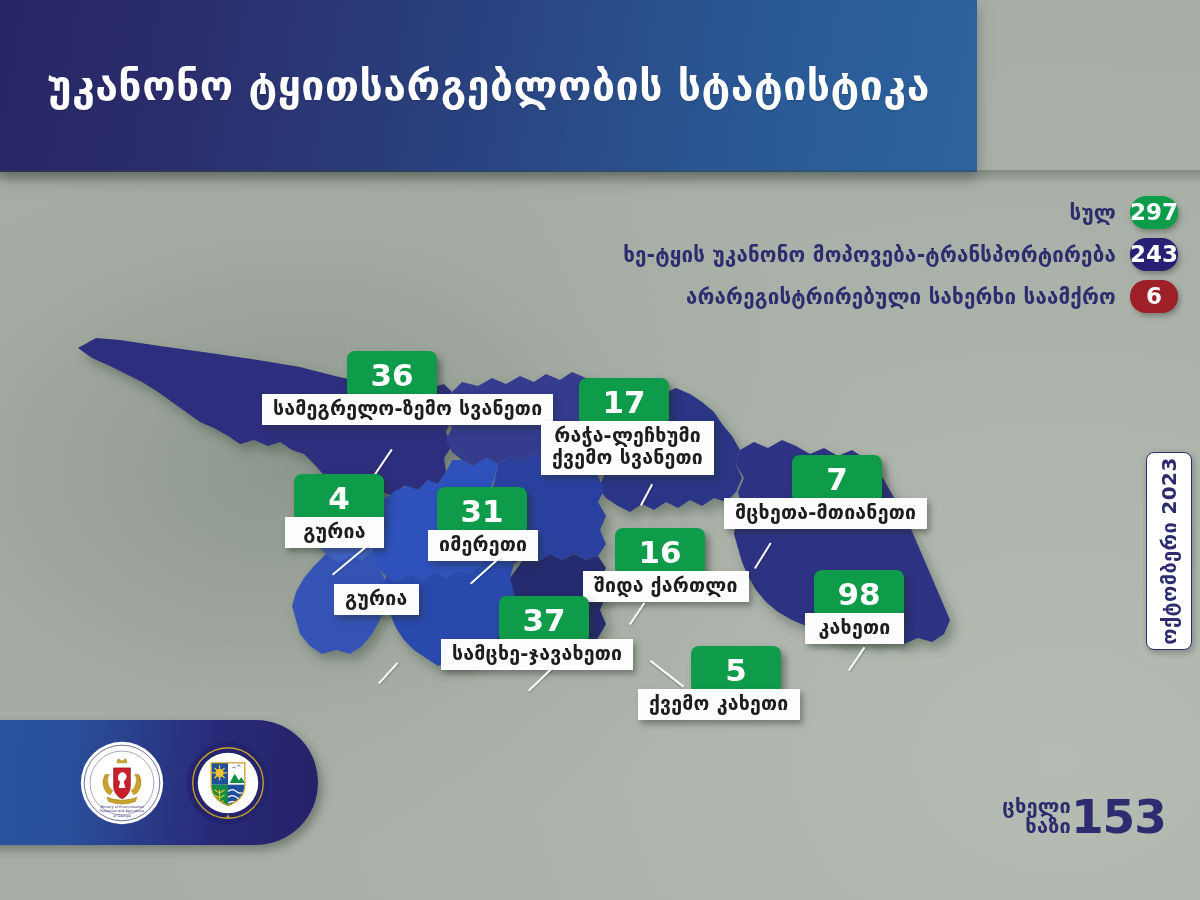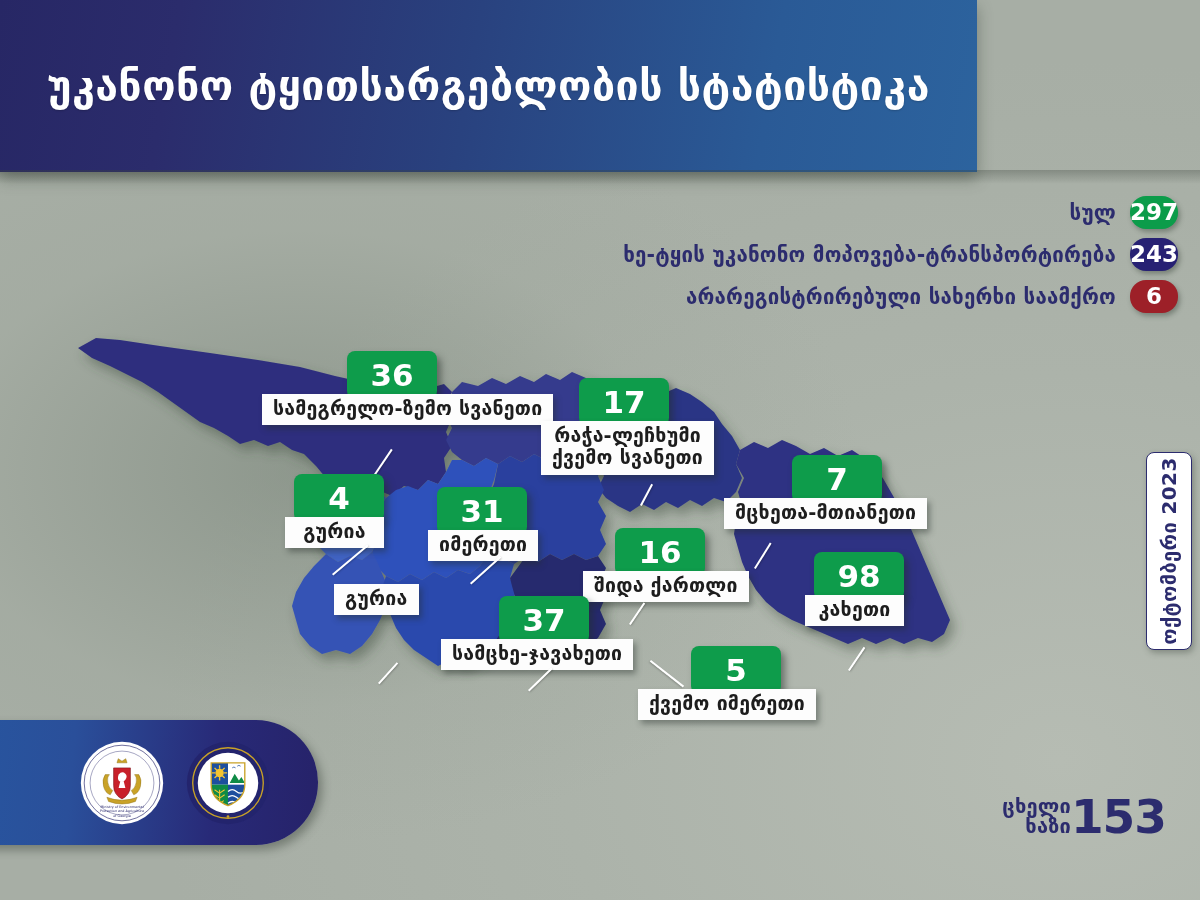--- a/index.html
+++ b/index.html
@@ -220,40 +220,40 @@
     <div class="name-box">მცხეთა-მთიანეთი</div>
   </div>
   <div class="leader" style="left:754px;top:568px;width:30px;transform:rotate(-58deg);"></div>
 
   <div class="callout" style="left:583px;top:528px;">
     <div class="num-box" style="margin-left:32px;width:62px;">16</div>
     <div class="name-box">შიდა ქართლი</div>
   </div>
   <div class="leader" style="left:629px;top:624px;width:26px;transform:rotate(-56deg);"></div>
 
-  <div class="callout" style="left:805px;top:552px;">
+  <div class="callout" style="left:805px;top:570px;">
     <div class="num-box" style="margin-left:9px;width:66px;">98</div>
     <div class="name-box">კახეთი</div>
   </div>
   <div class="leader" style="left:848px;top:670px;width:28px;transform:rotate(-56deg);"></div>
 
   <div class="callout" style="left:334px;top:589px;">
     <div class="name-box">გურია</div>
   </div>
   <div class="leader" style="left:378px;top:683px;width:28px;transform:rotate(-48deg);"></div>
 
   <div class="callout" style="left:441px;top:596px;">
     <div class="num-box" style="margin-left:58px;width:64px;">37</div>
     <div class="name-box">სამცხე-ჯავახეთი</div>
   </div>
   <div class="leader" style="left:528px;top:690px;width:32px;transform:rotate(-44deg);"></div>
 
   <div class="callout" style="left:638px;top:646px;">
     <div class="num-box" style="margin-left:53px;width:56px;">5</div>
-    <div class="name-box">ქვემო იმერეთი</div>
+    <div class="name-box">ქვემო კახეთი</div>
   </div>
   <div class="leader" style="left:651px;top:660px;width:42px;transform:rotate(38deg);"></div>
 
   <div id="date-tab">
     <span>ოქტომბერი 2023</span>
   </div>
 
   <div id="hotline">
     <div class="ht-words">
       <div>ცხელი</div>

